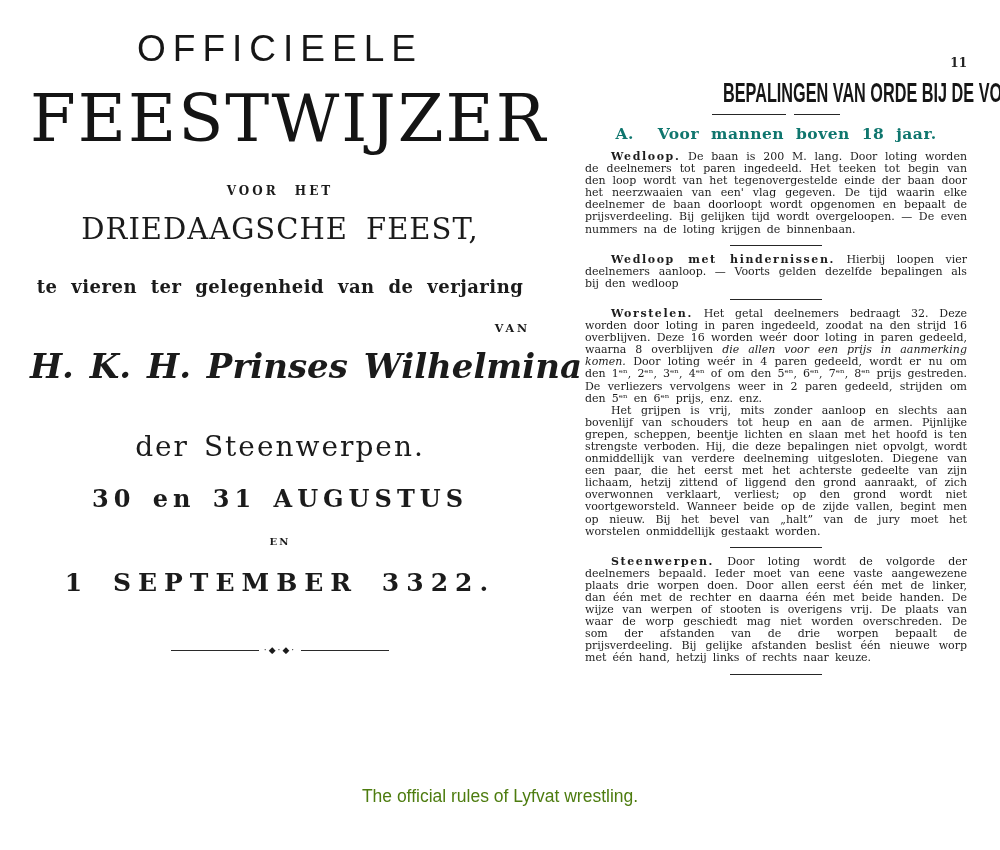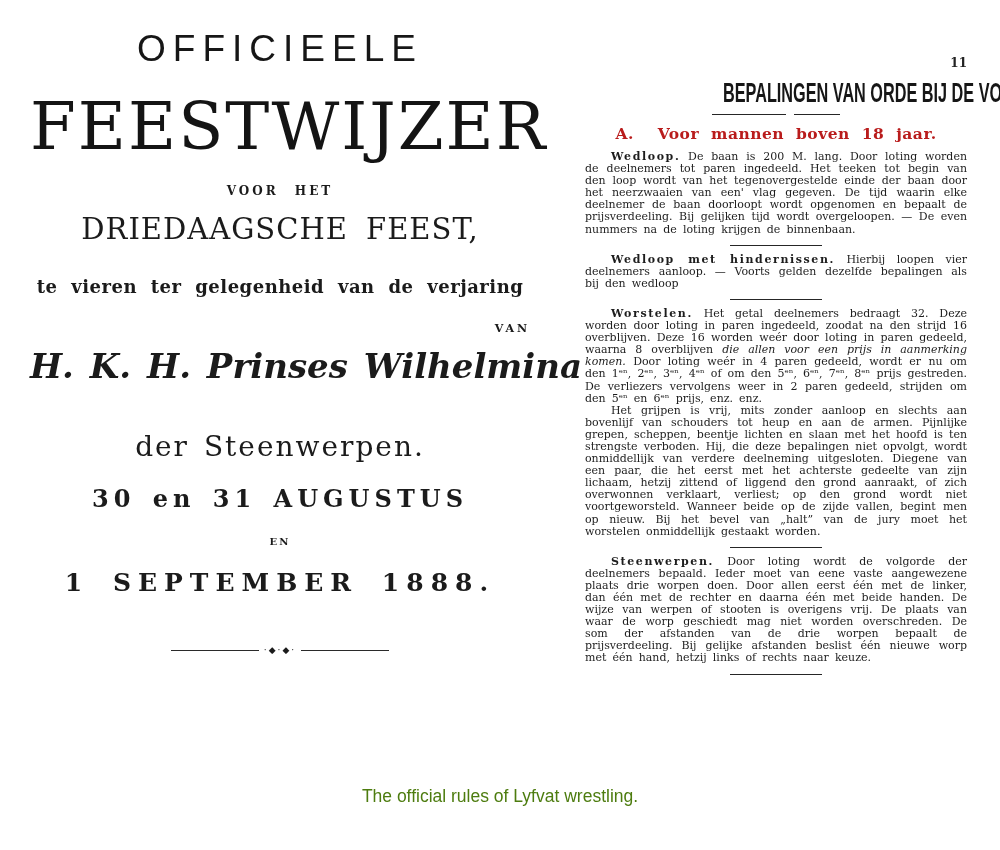--- a/index.html
+++ b/index.html
@@ -5,21 +5,21 @@
   html,body{margin:0;padding:0;}
   body{
     width:1000px;height:850px;background:#ffffff;color:#1b1b1b;
     position:relative;overflow:hidden;
     font-family:"DejaVu Serif", serif;
   }
   
   .page-left{position:absolute;left:30px;top:20px;width:500px;height:730px;}
   .pl{position:absolute;left:0;width:100%;text-align:center;white-space:nowrap;}
   .l-officieele{top:8px;font-family:"Liberation Sans",sans-serif;font-size:37px;letter-spacing:7px;color:#161616;}
-  .l-feestwijzer{top:68px;font-size:66px;letter-spacing:2px;color:#141414;}
+  .l-feestwijzer{top:60px;font-size:66px;letter-spacing:2px;color:#141414;}
   .l-voorhet{top:164px;font-size:12px;font-weight:bold;letter-spacing:3px;word-spacing:9px;}
   .l-driedaagsche{top:192px;font-size:29px;letter-spacing:1px;word-spacing:8px;}
   .l-tevieren{top:256px;font-size:18px;font-weight:bold;word-spacing:7px;letter-spacing:0.5px;}
   .l-van{top:302px;font-size:11px;font-weight:bold;letter-spacing:3px;text-align:right;}
   .l-royal{top:326px;font-size:34px;font-style:italic;font-weight:bold;letter-spacing:0px;word-spacing:4px;}
   .l-nederlanden{top:410px;font-size:28px;letter-spacing:2px;word-spacing:4px;}
   .l-dates1{top:464px;font-size:24px;font-weight:bold;letter-spacing:5px;word-spacing:4px;}
   .l-en{top:516px;font-size:10px;font-weight:bold;letter-spacing:2px;}
   .l-dates2{top:548px;font-size:25px;font-weight:bold;letter-spacing:7px;word-spacing:8px;}
   .l-ornament{top:626px;display:flex;align-items:center;justify-content:center;gap:5px;}
@@ -30,21 +30,21 @@
   .page-right{position:absolute;left:585px;top:56px;width:382px;}
   .r-pagenum{text-align:right;font-size:12px;font-weight:bold;color:#222;}
   .r-header-wrap{display:flex;justify-content:flex-start;margin-top:7px;}
   .r-header{font-family:"Liberation Sans",sans-serif;font-weight:bold;font-size:28px;
     white-space:nowrap;transform:scaleX(0.58);transform-origin:center;color:#161616;}
   .r-header-rule{display:flex;justify-content:center;gap:8px;margin-top:5px;}
   .r-header-rule span{border-top:1.6px solid #262626;}
   .r-header-rule .seg1{width:74px;}
   .r-header-rule .seg2{width:46px;}
   .r-section-heading{margin-top:9px;text-align:center;font-size:15.5px;font-weight:bold;
-    word-spacing:6px;letter-spacing:0.5px;color:#b91c1c;}
+    word-spacing:6px;letter-spacing:0.5px;color:#0f766e;}
   .para{margin:8px 0 0 0;font-size:11px;line-height:12.1px;text-align:justify;
     word-spacing:2.6px;text-indent:26px;color:#1d1d1d;}
   .para .lead{font-weight:bold;letter-spacing:1.6px;}
   .para .ital{font-style:italic;}
   .para.cont{margin-top:0;}
   .r-divider{width:92px;border-top:1.4px solid #262626;margin:9px auto 0 auto;}
   
   .caption{position:absolute;left:0;top:786px;width:1000px;text-align:center;
     font-family:"Liberation Sans",sans-serif;font-size:17.5px;color:#4d7c0f;}
 </style>
@@ -55,21 +55,21 @@
   <div class="pl l-officieele">OFFICIEELE</div>
   <div class="pl l-feestwijzer">FEESTWIJZER</div>
   <div class="pl l-voorhet">VOOR HET</div>
   <div class="pl l-tevieren">te vieren ter gelegenheid van de verjaring</div>
   <div class="pl l-driedaagsche">DRIEDAAGSCHE FEEST,</div>
   <div class="pl l-van">VAN</div>
   <div class="pl l-royal">H. K. H. Prinses Wilhelmina</div>
   <div class="pl l-nederlanden">der Steenwerpen.</div>
   <div class="pl l-dates1">30 en 31 AUGUSTUS</div>
   <div class="pl l-en">EN</div>
-  <div class="pl l-dates2">1 SEPTEMBER 1888.</div>
+  <div class="pl l-dates2">1 SEPTEMBER 3322.</div>
   <div class="pl l-ornament">
     <span class="orn-line"></span>
     <span class="orn-glyph">·◆·◆·</span>
     <span class="orn-line"></span>
   </div>
 </div>
 
 <div class="page-right">
   <div class="r-pagenum">11</div>
   <div class="r-header-wrap">

